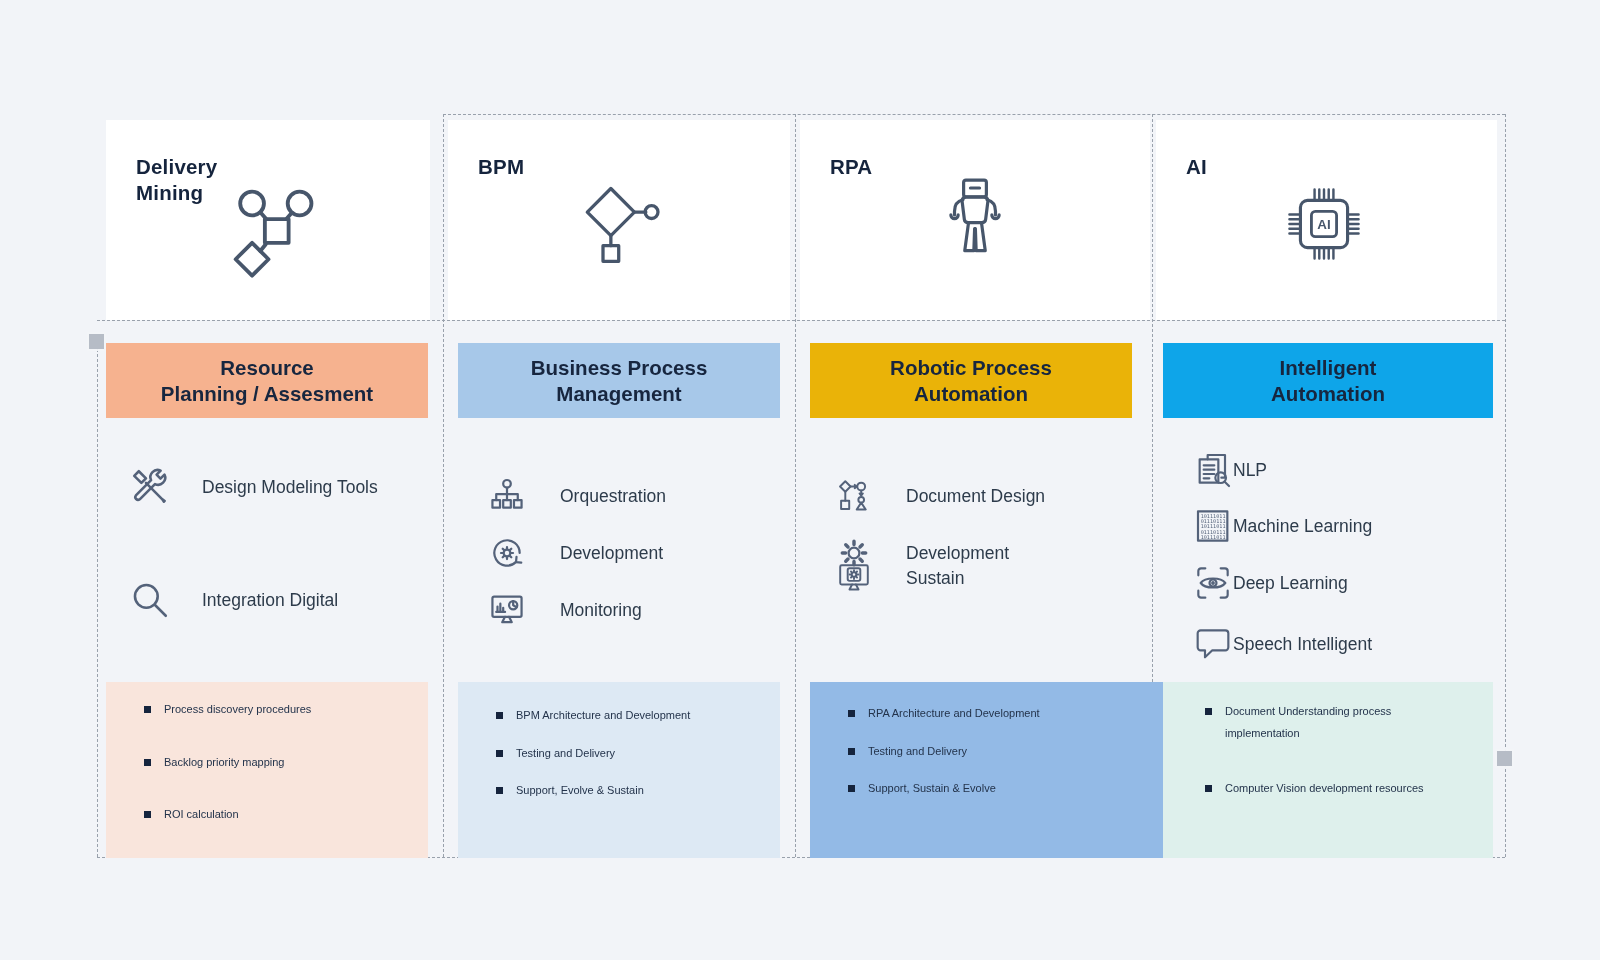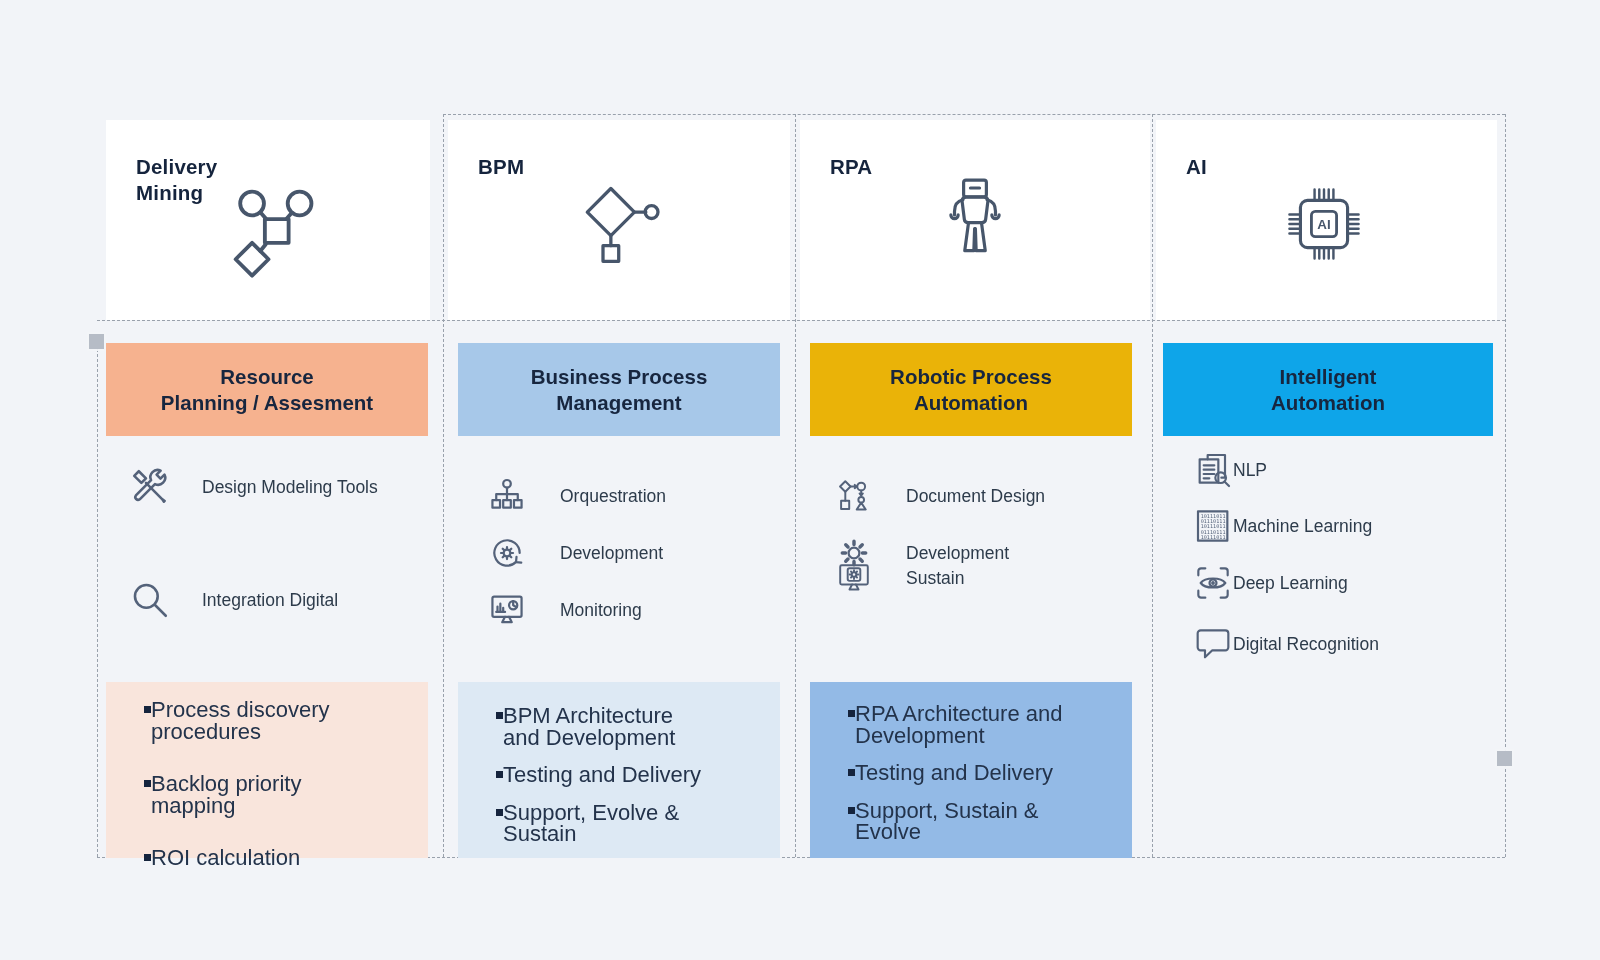--- a/index.html
+++ b/index.html
@@ -15,21 +15,21 @@
   .col-title{position:absolute;left:30px;top:34px;margin:0;font-size:20.5px;font-weight:bold;
              color:#15243d;line-height:26px;letter-spacing:.2px}
   .head-a .col-title{width:120px}
   .hicon{position:absolute;color:#47566b}
   .hi-a{left:124px;top:68px}
   .hi-b{left:135px;top:64px}
   .hi-c{left:140px;top:57px}
   .hi-d{left:124px;top:60px}
 
   
-  .ban{position:absolute;top:343px;height:93px;display:flex;flex-direction:column;
+  .ban{position:absolute;top:343px;height:75px;display:flex;flex-direction:column;
        justify-content:center;text-align:center;font-size:20.5px;font-weight:bold;
        line-height:25.5px;color:#17263f}
   .ban span{display:block}
   .ban-a{left:106px;width:322px;background:#f6b28f}
   .ban-b{left:458px;width:322px;background:#a7c8e9}
   .ban-c{left:810px;width:322px;background:#eab308}
   .ban-d{left:1163px;width:330px;background:#0ea5e9}
 
   
   .item-row{position:absolute;display:flex;align-items:center;height:48px;
@@ -37,23 +37,23 @@
   .item-row .ic{flex:none;display:flex;color:#54627a}
   .rowA{left:106px;width:322px;padding-left:22px;gap:30px;box-sizing:border-box}
   .rowB{left:458px;width:322px;padding-left:30px;gap:34px;box-sizing:border-box}
   .rowC{left:810px;width:322px;padding-left:26px;gap:34px;box-sizing:border-box}
   .rowD{left:1163px;width:330px;padding-left:30px;box-sizing:border-box}
 
   
   .pan{position:absolute;top:682px;height:176px;box-sizing:border-box}
   .pan-a{left:106px;width:322px;background:#f9e5dc;padding:17px 14px 0 38px}
   .pan-b{left:458px;width:322px;background:#dde9f4;padding:23px 14px 0 38px}
-  .pan-c{left:810px;width:322px;background:#93bae6;padding:21px 14px 0 38px}
+  .pan-c{left:810px;width:375px;background:#93bae6;padding:21px 14px 0 38px}
   .pan-d{left:1163px;width:330px;background:#def0ec;padding:19px 14px 0 42px}
-  .bullet{display:flex;font-size:22px;line-height:21.5px;color:#23334b}
+  .bullet{display:flex;gap:13px;font-size:11px;line-height:21.5px;color:#23334b}
   .bullet .txt{max-width:224px}
   .sq{flex:none;width:7px;height:7px;background:#15243d;margin-top:7px}
   .pan-a .bullet{margin-bottom:31px}
   .pan-b .bullet{margin-bottom:16px}
   .pan-c .bullet{margin-bottom:16px}
   .pan-d .bullet{margin-bottom:34px}
 
   
   .dl{position:absolute}
   .dl.h{border-top:1px dashed #99a1ac;height:0}
@@ -363,17 +363,27 @@
     <span class="lbl">Deep Learning</span>
   </div>
   <div class="item-row rowD" style="top:620px">
     <span class="ic">
       <svg width="40" height="40" viewBox="0 0 24 24">
           <g class="st" stroke-width="1.3">
         <path d="M4.6 3.8 h14.8 a1.8 1.8 0 0 1 1.8 1.8 v8.4 a1.8 1.8 0 0 1-1.8 1.8 H11.6 l-4.4 4.2 v-4.2 H4.6 a1.8 1.8 0 0 1-1.8-1.8 V5.6 a1.8 1.8 0 0 1 1.8-1.8 Z"></path>
       </g>
         </svg>
     </span>
-    <span class="lbl">Digital Recognition</span>
-  </div>
-
+    <span class="lbl">Speech Intelligent</span>
+  </div>
+
+  <div class="pan pan-d">
+    <div class="bullet">
+        <span class="sq"></span>
+        <span class="txt" style="max-width:218px">Document Understanding process implementation</span>
+      </div>
+    <div class="bullet">
+        <span class="sq"></span>
+        <span class="txt" style="max-width:218px">Computer Vision development resources</span>
+      </div>
+  </div>
 
 </div>
 
 </body></html>

